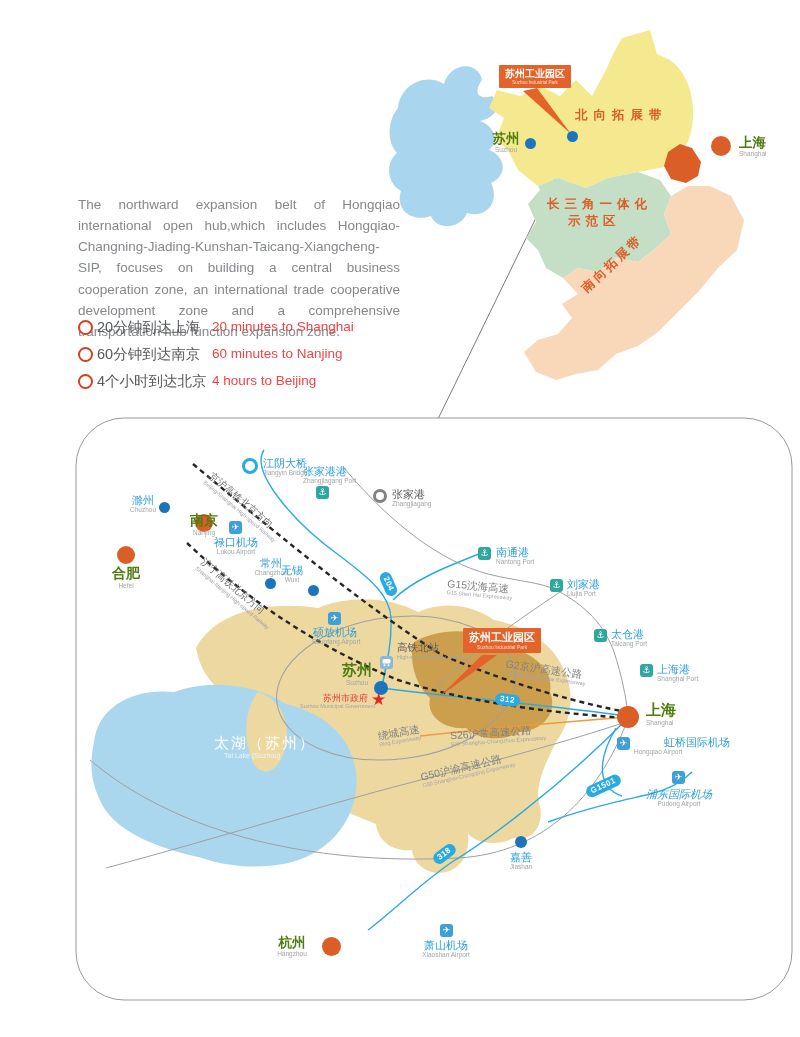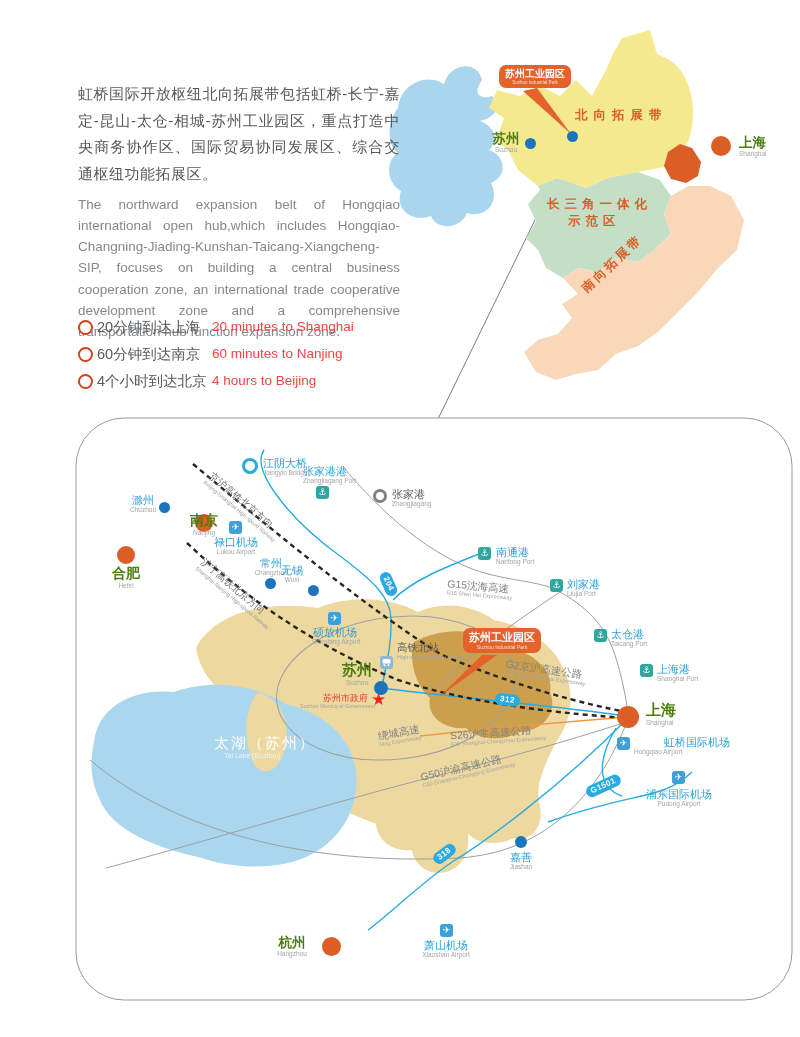--- a/index.html
+++ b/index.html
@@ -40,21 +40,21 @@
 
   .shield{position:absolute;background:#29ABE2;color:#fff;font-size:8px;line-height:1;
           padding:2px 5px;border-radius:7px;font-weight:bold;letter-spacing:.5px;}
 
   .roadlbl{position:absolute;color:#7F8285;font-size:10.5px;line-height:1.15;white-space:nowrap;}
   .roadlbl .en{display:block;font-size:5.5px;color:#A2A4A7;}
   .raillbl{position:absolute;color:#6D6E71;font-size:10px;line-height:1.2;white-space:nowrap;
            transform-origin:0 0;}
   .raillbl .en{display:block;font-size:5.5px;color:#9B9DA0;}
 
-  .callout{position:absolute;background:#E4632B;color:#fff;border-radius:7px;text-align:center;
+  .callout{position:absolute;background:#E4632B;color:#fff;border-radius:1px;text-align:center;
            padding:3px 6px;line-height:1.2;}
   .callout .zh{display:block;font-weight:bold;}
   .callout .en{display:block;color:#FBE0CE;}
 
   .region-lbl{position:absolute;color:#DC5E27;font-weight:bold;font-size:12.5px;white-space:nowrap;}
   .star{position:absolute;color:#E8251F;font-size:17px;line-height:1;}
 </style>
 </head>
 <body>
 
@@ -93,21 +93,20 @@
     <path fill="none" stroke="#29ABE2" stroke-width="1.4" d="M548,822 C592,806 625,800 650,794 C672,789 684,780 692,772"></path>
     <path fill="none" stroke="#29ABE2" stroke-width="1.4" d="M616,728 C596,762 598,788 622,796"></path>
     <path fill="none" stroke="#29ABE2" stroke-width="1.2" d="M387,663 L382,686"></path>
 
     <path fill="none" stroke="#27251F" stroke-width="2.4" stroke-dasharray="5 4" d="M193,464 C290,545 370,610 442,655 C520,688 585,704 626,712"></path>
     <path fill="none" stroke="#27251F" stroke-width="2.4" stroke-dasharray="5 4" d="M187,543 C258,610 330,652 398,680 C480,706 570,714 626,718"></path>
 
     <polygon fill="#E4632B" points="482,655 497,655 439,697"></polygon>
   </svg>
 
-  <p class="intro-zh">虹桥国际开放枢纽北向拓展带包括虹桥-长宁-嘉定-昆山-太仓-相城-苏州工业园区，重点打造中央商务协作区、国际贸易协同发展区、综合交通枢纽功能拓展区。</p>
   <p class="intro-en">The northward expansion belt of Hongqiao international open hub,which includes Hongqiao-Changning-Jiading-Kunshan-Taicang-Xiangcheng-SIP, focuses on building a central business cooperation zone, an international trade cooperative development zone and a comprehensive transportation hub function expansion zone.</p>
 
   <div class="bullet-ring" style="left:78px;top:320px;"></div>
   <div class="bullet-zh" style="top:318px;">20分钟到达上海</div>
   <div class="bullet-en" style="top:319px;">20 minutes to Shanghai</div>
 
   <div class="bullet-ring" style="left:78px;top:347px;"></div>
   <div class="bullet-zh" style="top:345px;">60分钟到达南京</div>
   <div class="bullet-en" style="top:346px;">60 minutes to Nanjing</div>
 
@@ -248,21 +247,21 @@
   </div>
   <div class="place center" style="left:312px;top:626px;width:46px;">
     <span class="zh c-blue" style="font-size:11px;">硕放机场</span>
     <span class="en">Shuofang Airport</span>
   </div>
   <div class="place" style="left:634px;top:736px;">
     <span class="zh c-blue" style="font-size:11px;padding-left:30px;">虹桥国际机场</span>
     <span class="en">Hongqiao Airport</span>
   </div>
   <div class="place center" style="left:645px;top:788px;width:68px;">
-    <span class="zh c-blue" style="font-size:11px;">浦东国际机场</span>
+    <span class="zh c-blue" style="font-size:11px;font-style:italic;">浦东国际机场</span>
     <span class="en">Pudong Airport</span>
   </div>
   <div class="place center" style="left:422px;top:939px;width:48px;">
     <span class="zh c-blue" style="font-size:11px;">萧山机场</span>
     <span class="en">Xiaoshan Airport</span>
   </div>
   <div class="place" style="left:397px;top:642px;">
     <span class="zh c-dark" style="font-size:10.5px;">高铁北站</span>
     <span class="en" style="font-size:5.5px;">High-speed Railway Station</span>
   </div>

